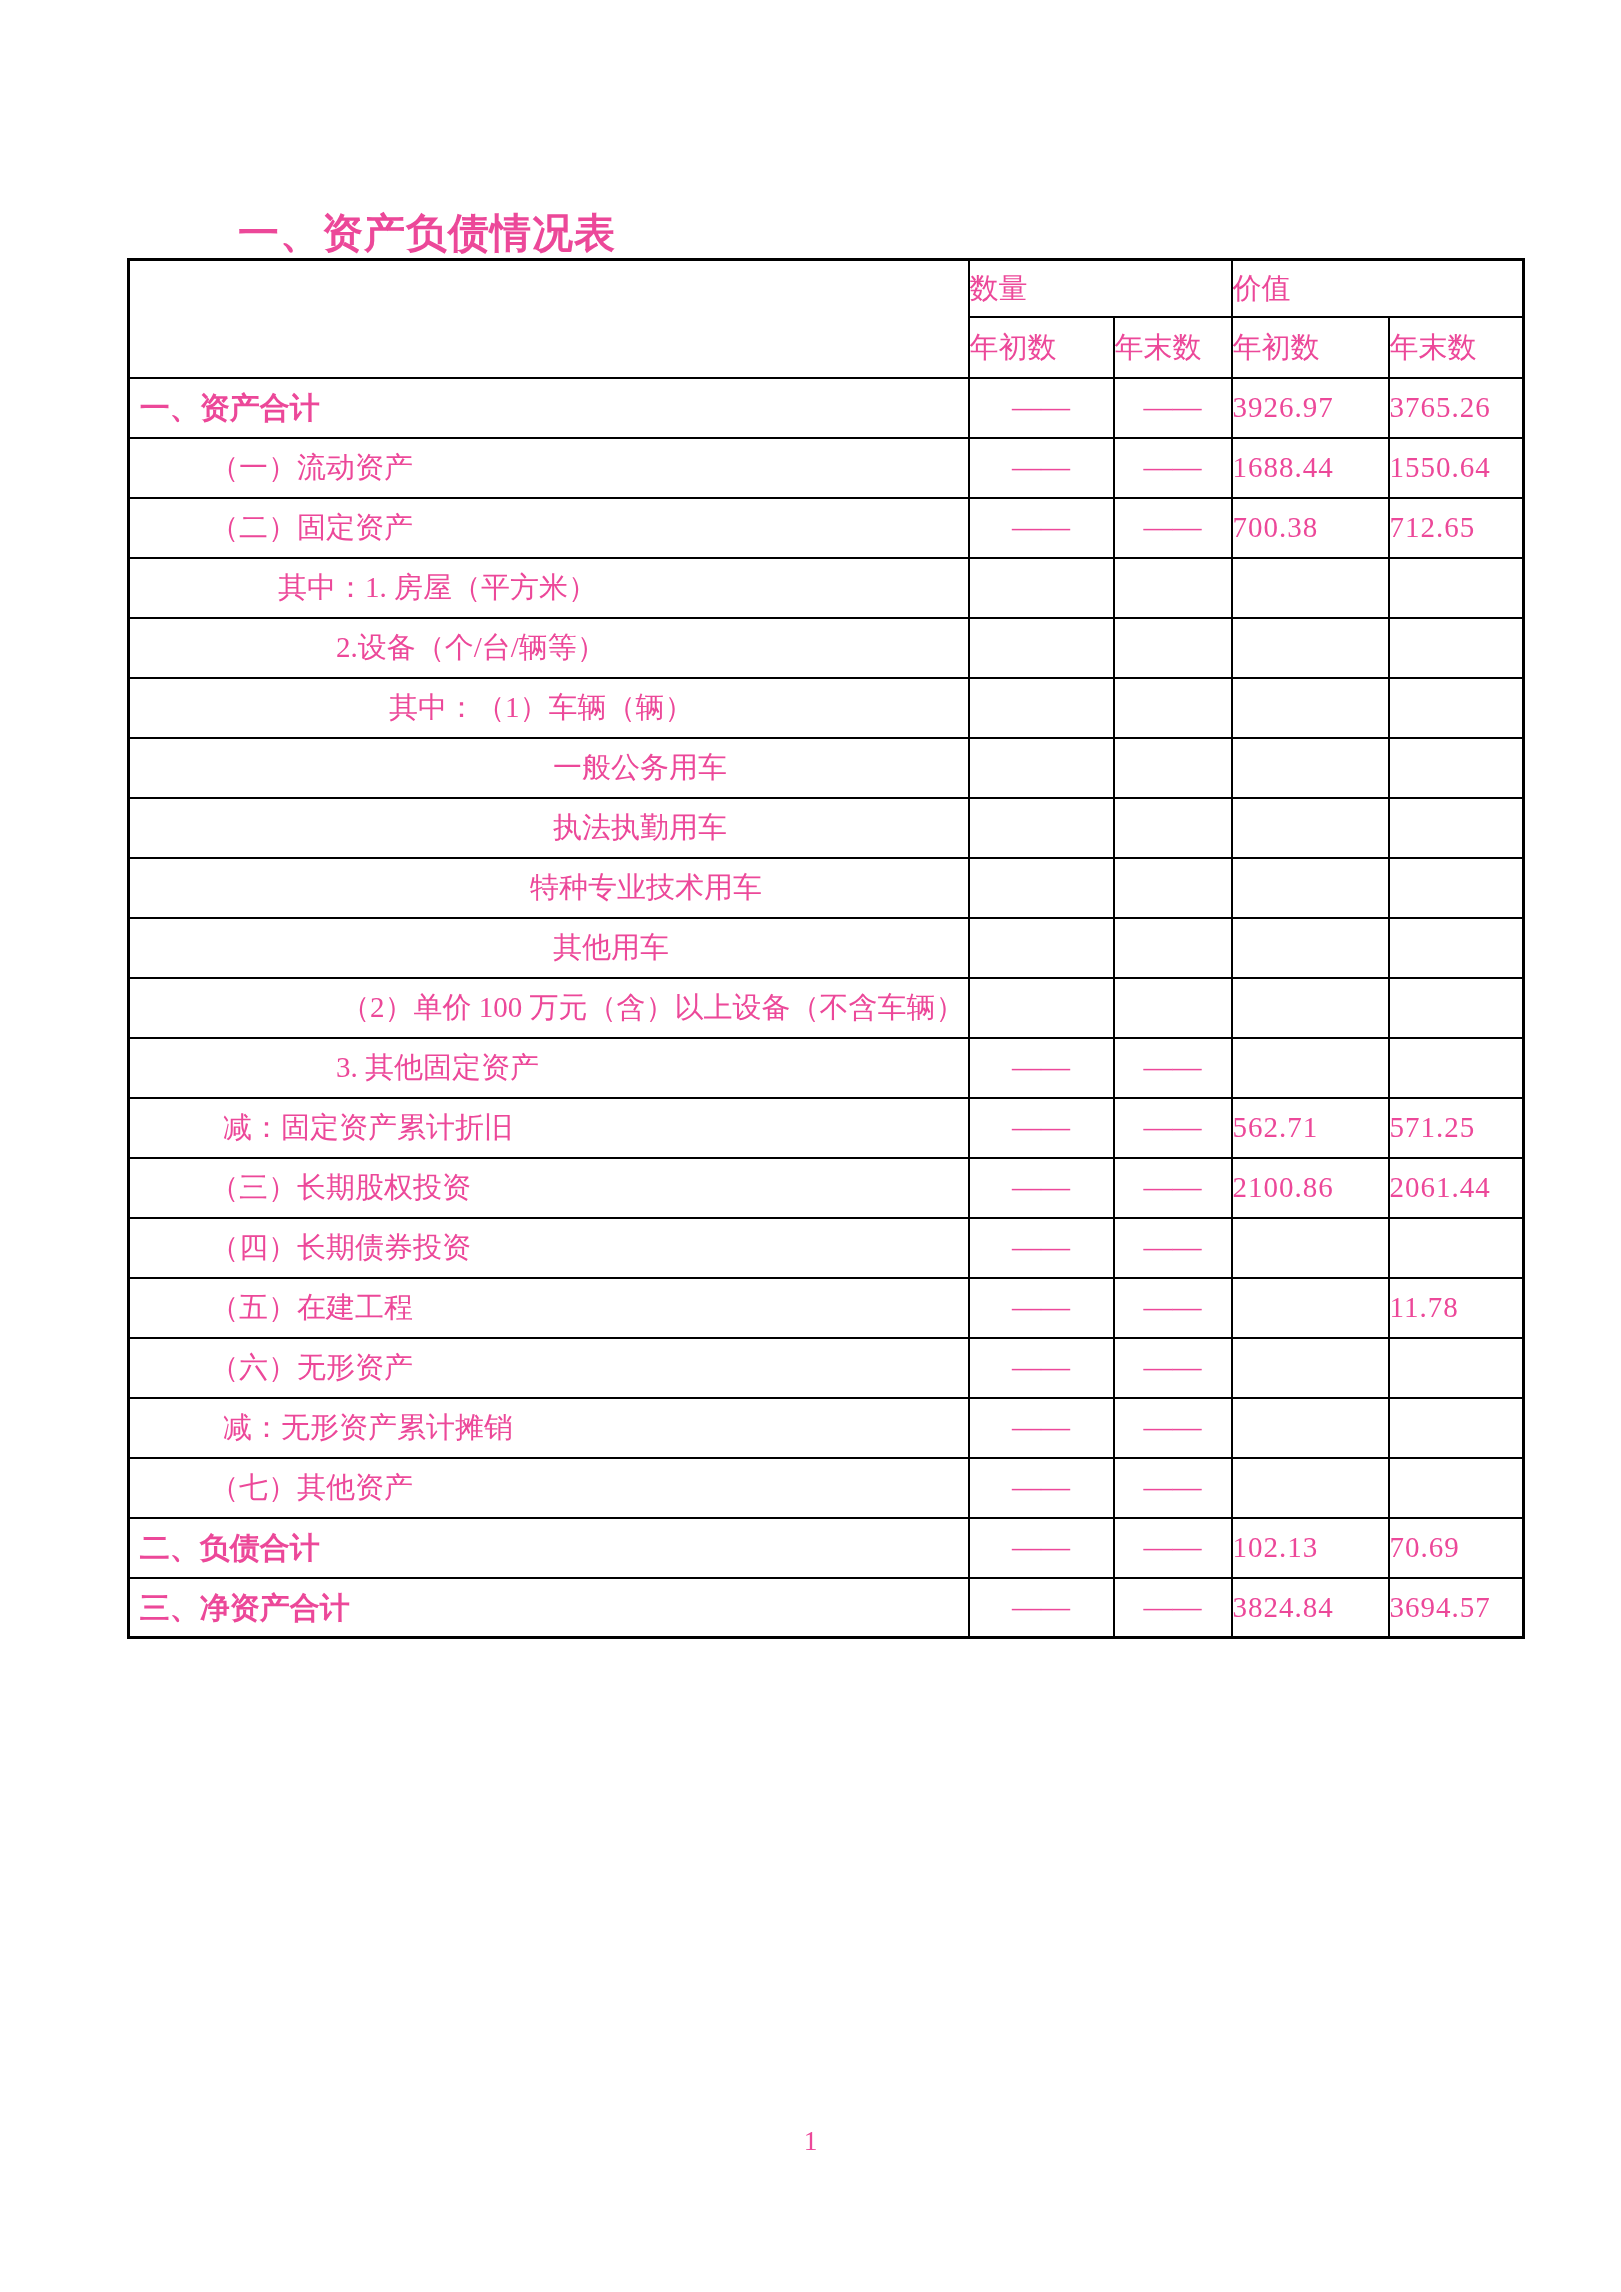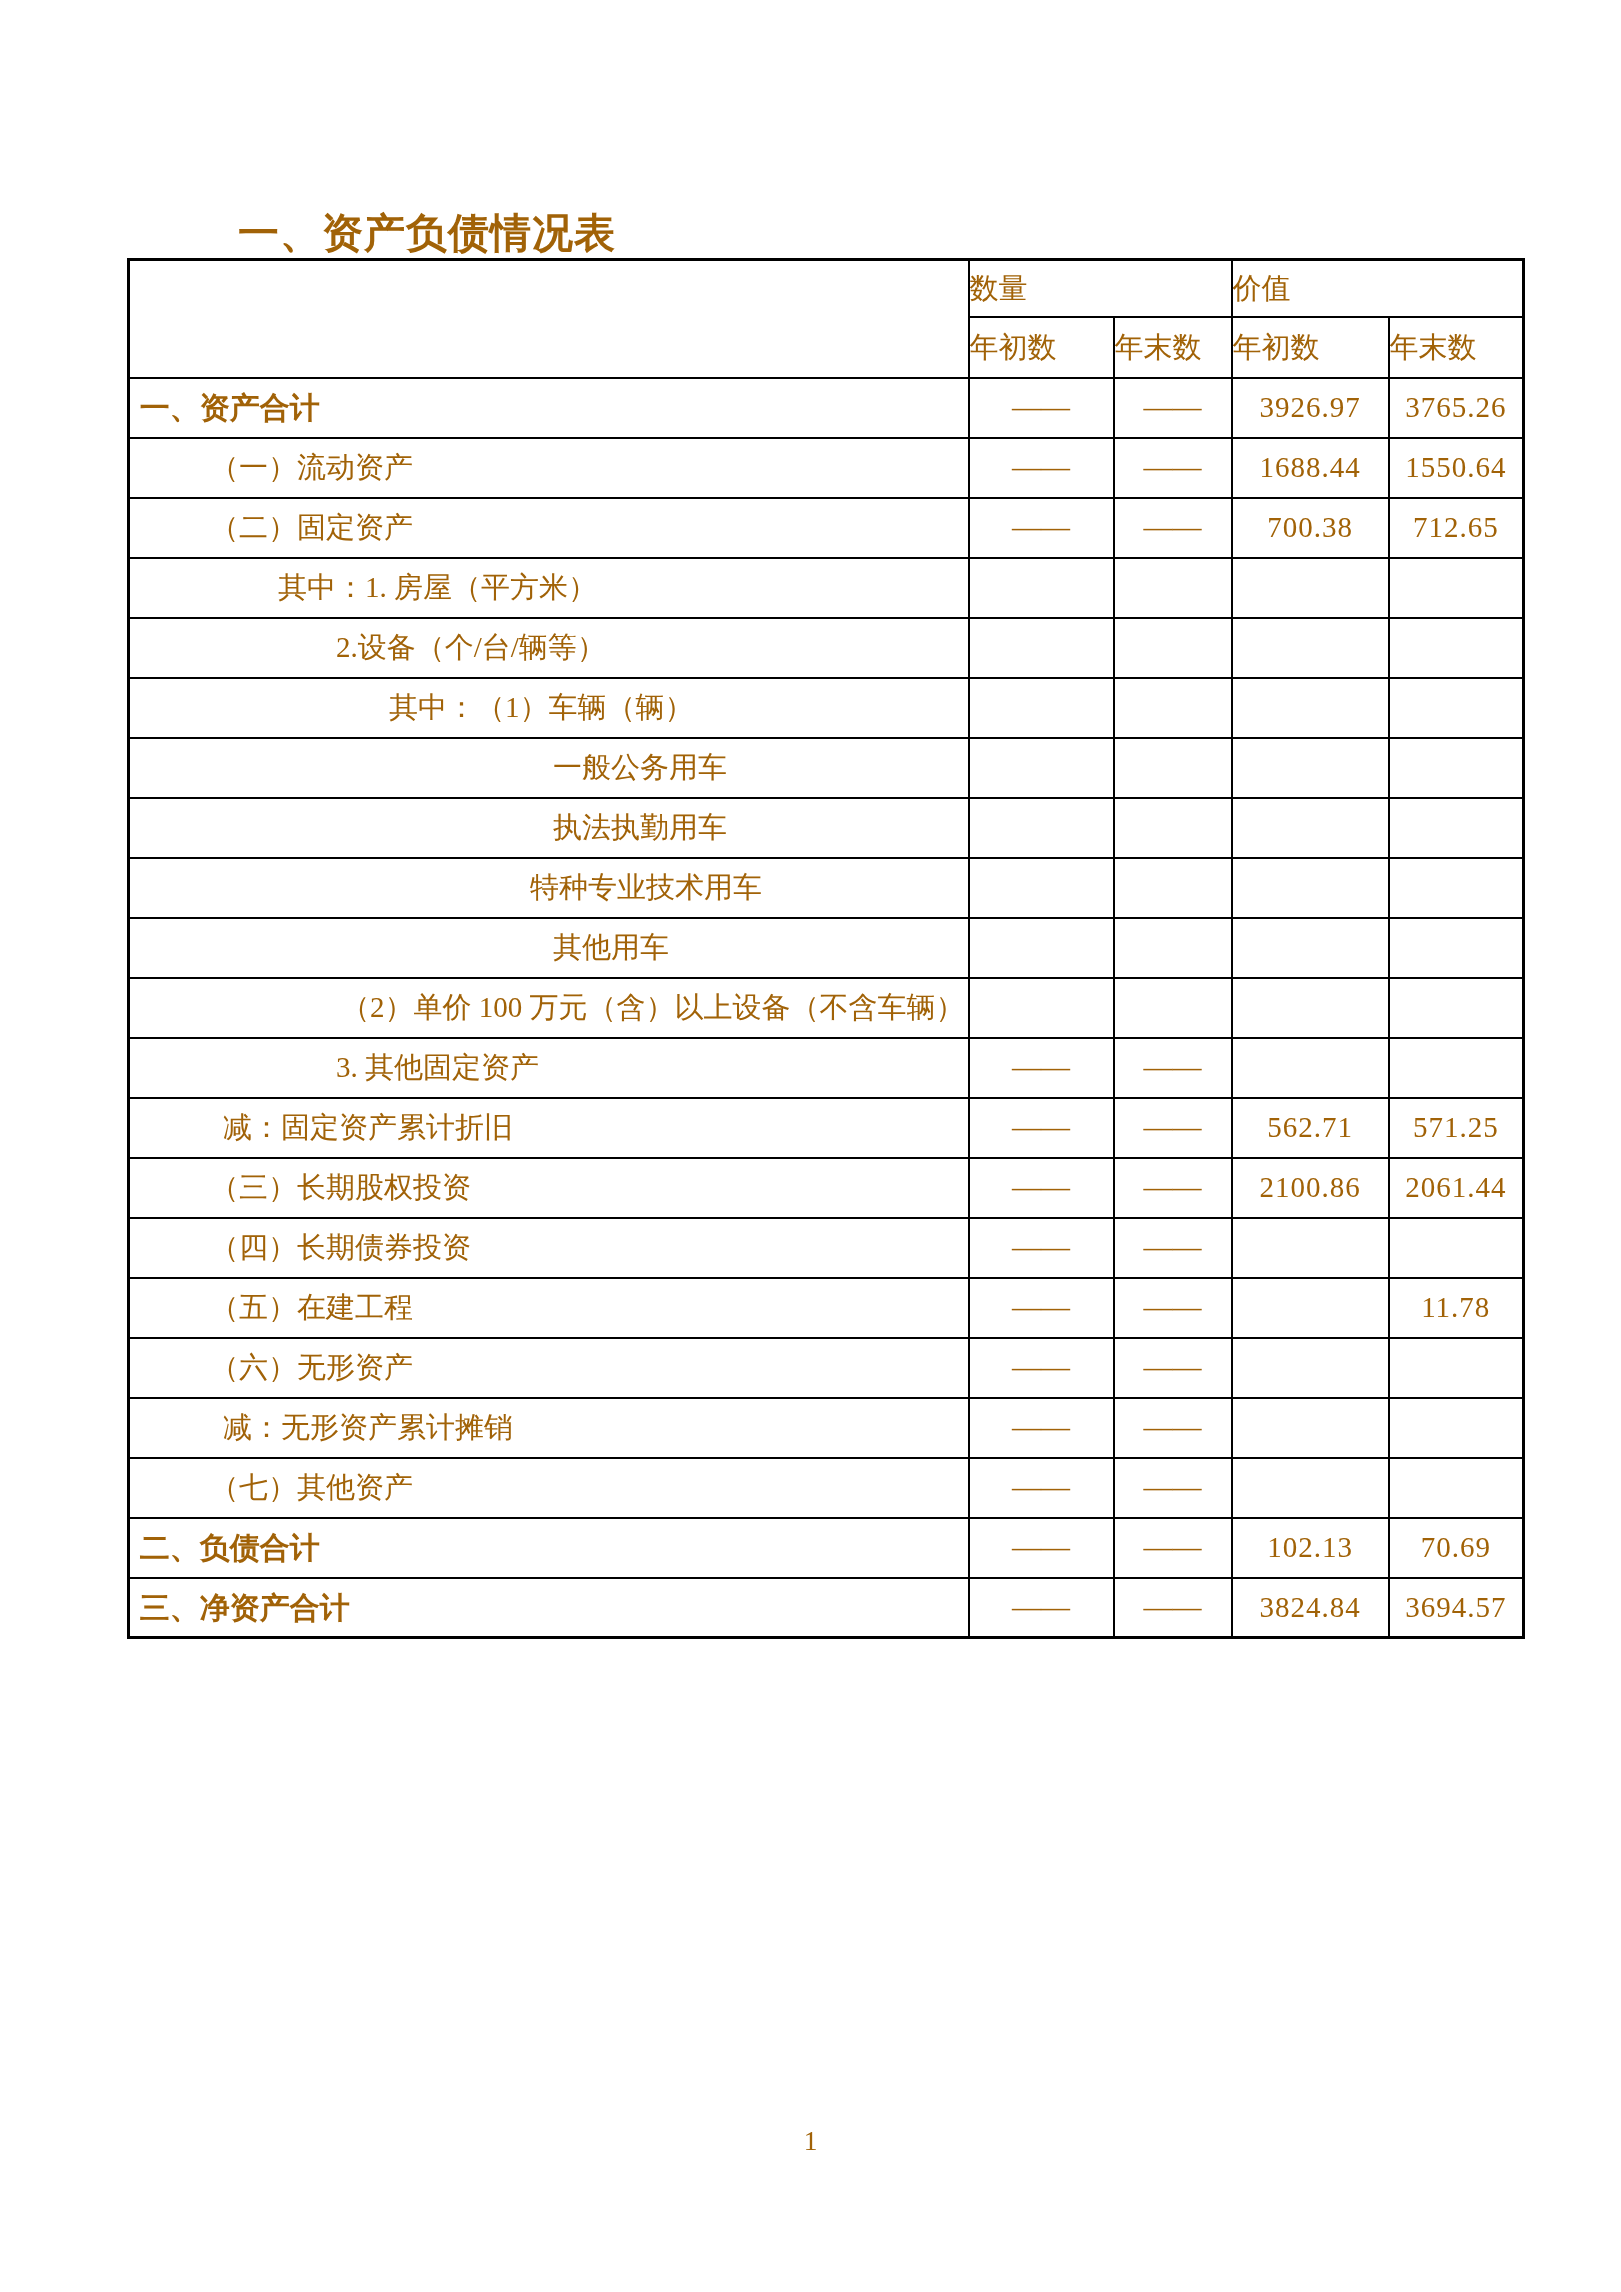--- a/index.html
+++ b/index.html
@@ -1,19 +1,19 @@
 <!DOCTYPE html>
 <html><head>
 <meta charset="utf-8">
 <style>
   html,body{margin:0;padding:0;background:#888;}
   .page{
     width:1621px;height:2293px;background:#ffffff;margin:0 auto;
     box-sizing:border-box;padding:0 99px 0 127px;position:relative;
-    font-family:"Liberation Serif","DejaVu Serif",serif;color:#a16207;
+    font-family:"Liberation Serif","DejaVu Serif",serif;color:#ec4899;
   }
   .doc-title{
     padding-top:209px;margin-left:111px;
     font-family:"DejaVu Sans","Liberation Sans",sans-serif;
     font-weight:bold;font-size:41px;line-height:49px;letter-spacing:1px;
   }
   .unit-note{
     margin-top:33px;margin-bottom:15.7px;text-align:right;
     font-size:28px;line-height:33px;letter-spacing:1px;
   }
@@ -32,21 +32,21 @@
     font-weight:normal;font-size:29px;line-height:35px;
     overflow:hidden;white-space:nowrap;
   }
   table.bs thead tr.h1{height:57px}
   table.bs thead tr.h2{height:61px}
   table.bs thead tr.h2 th{border-top-width:2px}
   table.bs thead th{text-align:left}
   table.bs tbody tr{height:60px}
   td.lab{text-align:left}
   td.q{text-align:center;letter-spacing:0}
-  td.v{text-align:center;padding-right:21.6px;font-size:30px;letter-spacing:1px}
+  td.v{text-align:left;padding-right:21.6px;font-size:30px;letter-spacing:1px}
   tr.row-bold td.lab{
     font-family:Liberation Serif, serif;
     font-weight:bold;font-size:30px;
   }
   .ind-a td.lab{padding-left:9.8px}
   .ind-b td.lab{padding-left:80px}
   .ind-c td.lab{padding-left:93px}
   .ind-d td.lab{padding-left:148px}
   .ind-e td.lab{padding-left:206px}
   .ind-f td.lab{padding-left:211px}

